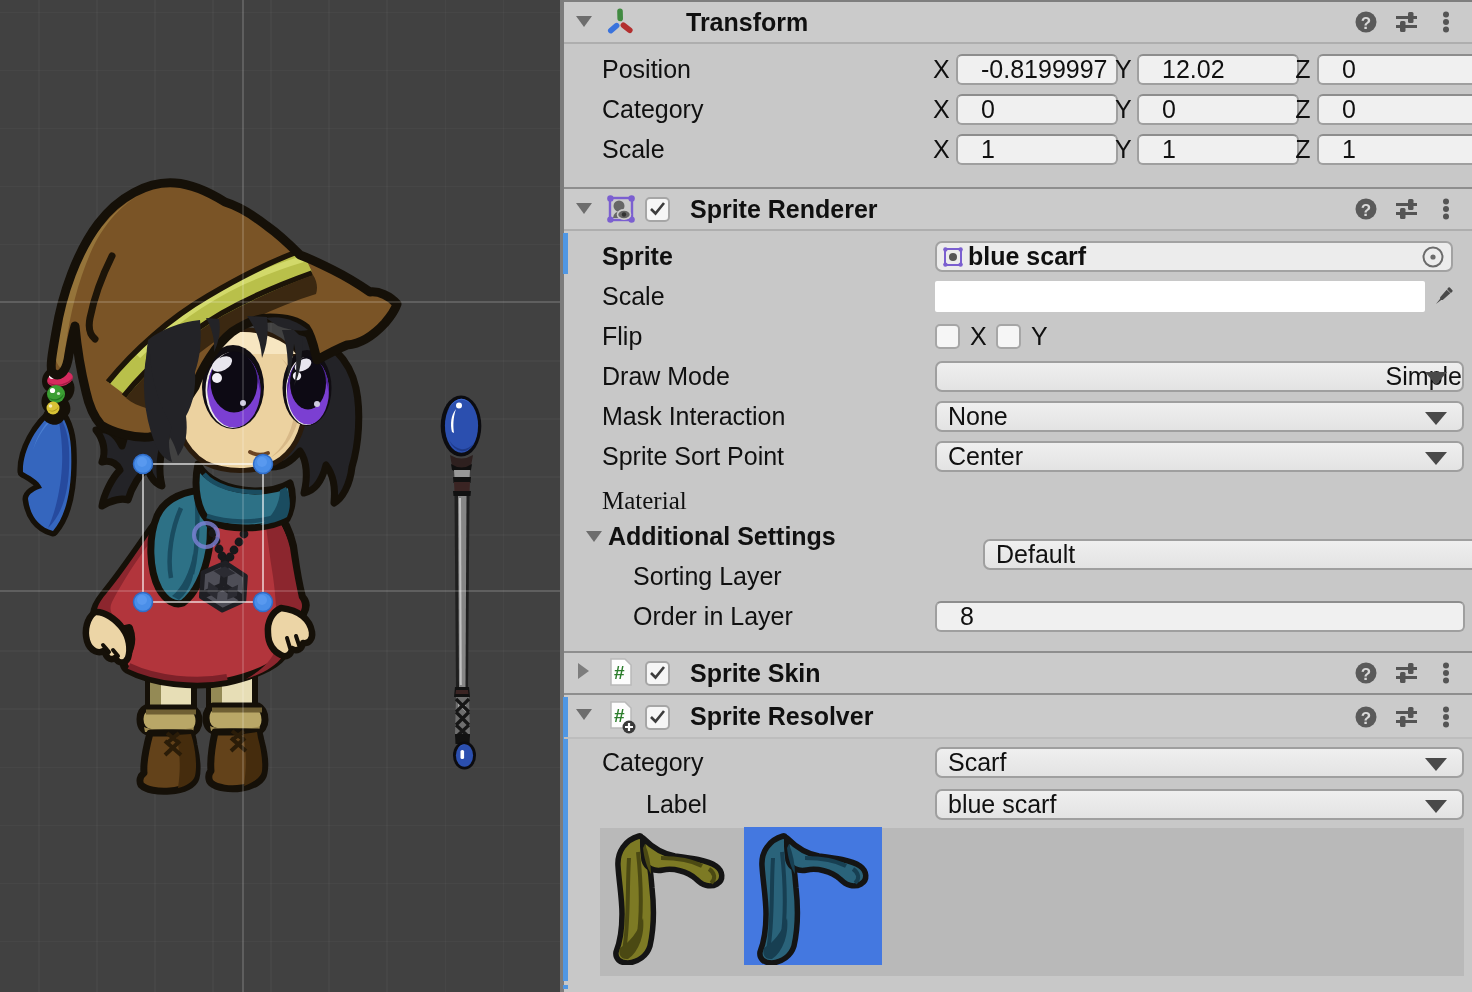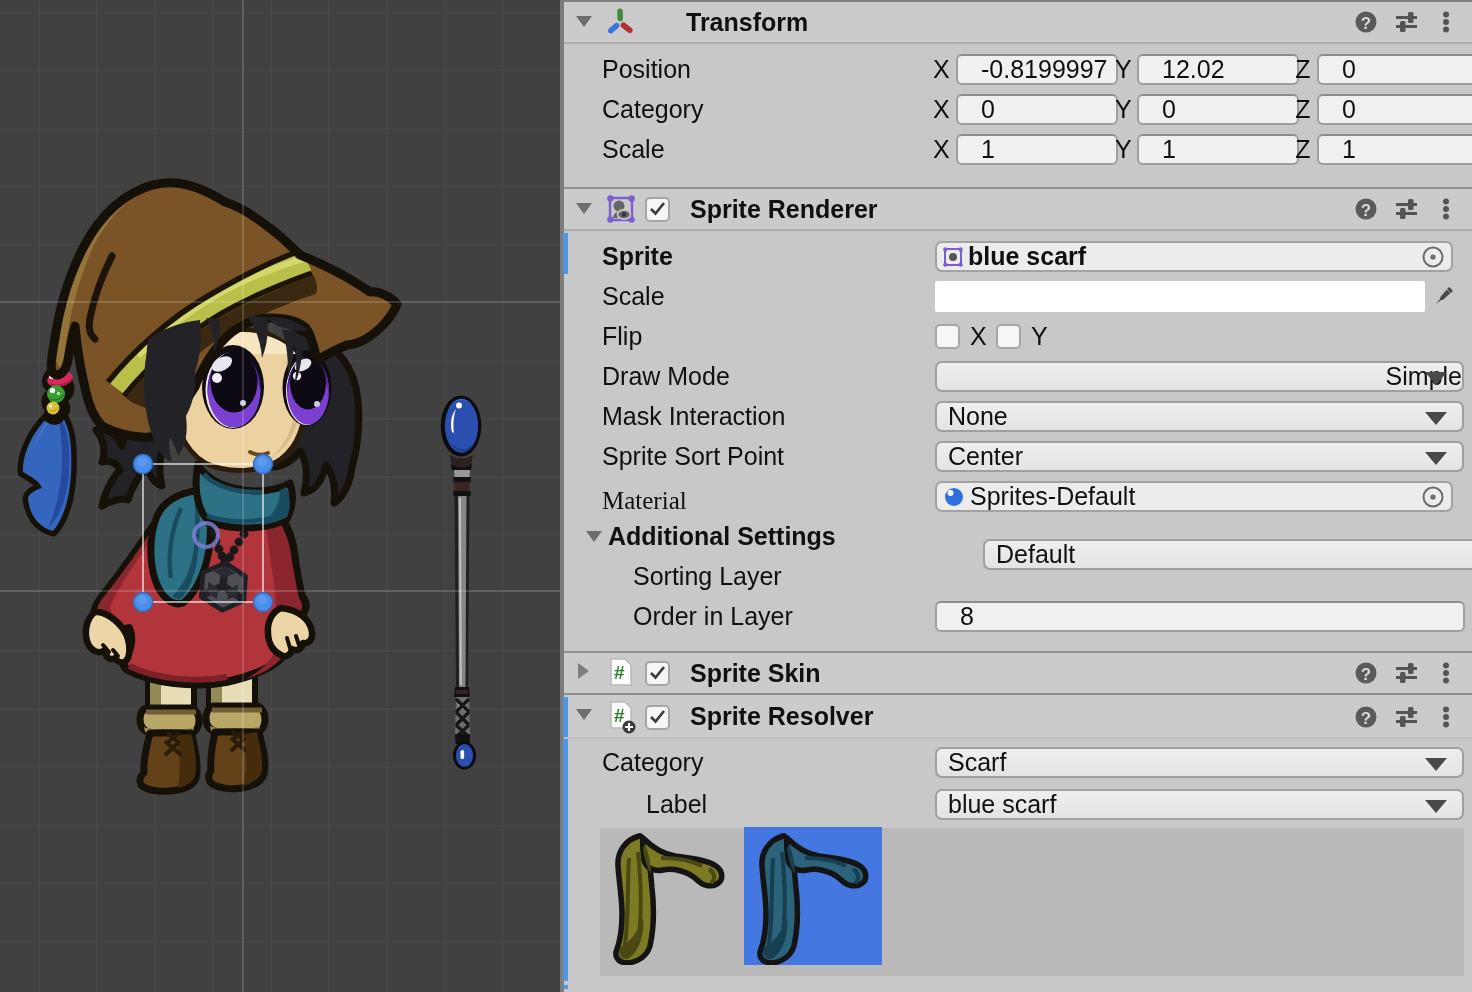--- a/index.html
+++ b/index.html
@@ -321,31 +321,20 @@
     <div style="position:absolute;left:406px;top:321px;line-height:31px;">X</div>
     <div class="cb" style="left:432px;top:324px;"></div>
     <div style="position:absolute;left:467px;top:321px;line-height:31px;">Y</div>
     <div class="lbl" style="top:361px;height:31px;line-height:31px;">Draw Mode</div>
     <div class="dd" style="top:361px;text-align:right;">Simple</div>
     <div class="lbl" style="top:401px;height:31px;line-height:31px;">Mask Interaction</div>
     <div class="dd" style="top:401px;">None</div>
     <div class="lbl" style="top:441px;height:31px;line-height:31px;">Sprite Sort Point</div>
     <div class="dd" style="top:441px;">Center</div>
     <div class="lbl" style="top:485px;height:31px;line-height:31px;font-family:Liberation Serif, serif;">Material</div>
-    <div class="obj" style="top:481px;">
-      <svg style="position:absolute;left:7px;top:4px;" width="20" height="20" viewBox="0 0 20 20">
-        <circle cx="10" cy="10" r="9" fill="#2e6fe0"></circle>
-        <circle cx="6.5" cy="6" r="3" fill="#fff"></circle>
-      </svg>
-      <span style="margin-left:33px;">Sprites-Default</span>
-      <svg style="position:absolute;right:6px;top:2px;" width="24" height="24" viewBox="0 0 24 24">
-        <circle cx="12" cy="12" r="9.5" fill="none" stroke="#6b6b6b" stroke-width="2"></circle>
-        <circle cx="12" cy="12" r="2.6" fill="#6b6b6b"></circle>
-      </svg>
-    </div>
     <div class="fold" style="left:22px;top:531px;"></div>
     <div class="lbl" style="left:44px;top:521px;height:31px;line-height:31px;font-weight:bold;text-align:right;">Additional Settings</div>
     <div class="lbl2" style="top:561px;height:31px;line-height:31px;">Sorting Layer</div>
     <div class="dd" style="top:539px;margin-left:48px;">Default</div>
     <div class="lbl2" style="top:601px;height:31px;line-height:31px;">Order in Layer</div>
     <div class="tf" style="left:371px;top:601px;width:503px;">8</div>
 
     <div class="hline" style="top:651px;"></div>
     <div class="hdr" style="top:653px;"></div>
     <div class="foldr" style="left:14px;top:663px;"></div>

